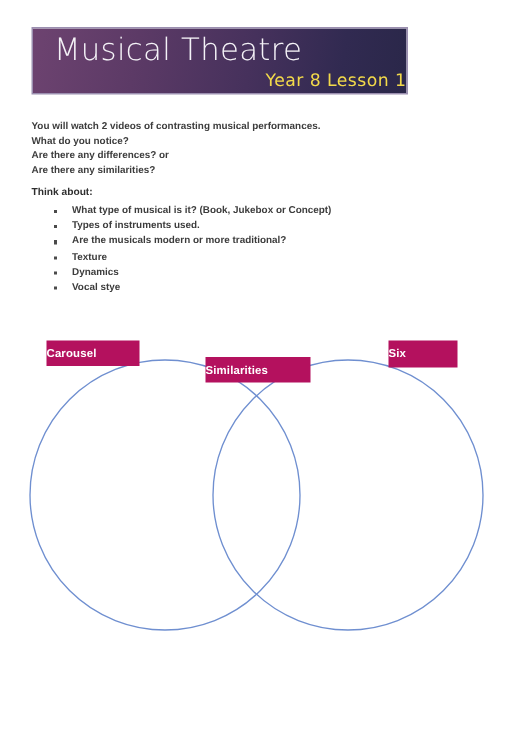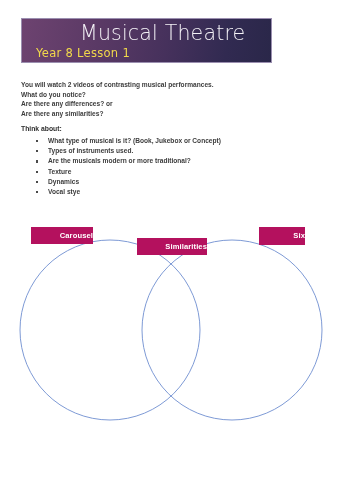--- a/index.html
+++ b/index.html
@@ -30,32 +30,32 @@
   }
   .title-main {
     display: block;
     font-family: "DejaVu Sans", sans-serif;
     font-size: 20.5px;
     line-height: 23px;
     font-weight: 300;
     letter-spacing: 0.2px;
     color: #f4f2f7;
     white-space: nowrap;
-    margin-left: 44px;
   }
   .title-sub {
     display: block;
     font-family: "DejaVu Sans", sans-serif;
     font-size: 11.5px;
     line-height: 15px;
     font-weight: 400;
     letter-spacing: 0.3px;
     color: #f2d94a;
     white-space: nowrap;
     margin-top: 1px;
+    text-align: right;
   }
 
   
   .intro {
     position: absolute;
     left: 21px;
     top: 80px;
     width: 300px;
     font-size: 6.6px;
     line-height: 9.6px;
@@ -111,21 +111,21 @@
   }
   .venn svg { display: block; }
 
   .venn-label {
     position: absolute;
     background: #b4115e;
     color: #ffffff;
     font-size: 7.6px;
     font-weight: 700;
     letter-spacing: 0.1px;
-    text-align: right;
+    text-align: left;
     line-height: 1;
     white-space: nowrap;
     box-sizing: border-box;
   }
   .label-carousel {
     left: 31px;
     top: 227px;
     width: 62px;
     height: 17px;
     padding-top: 5px;

